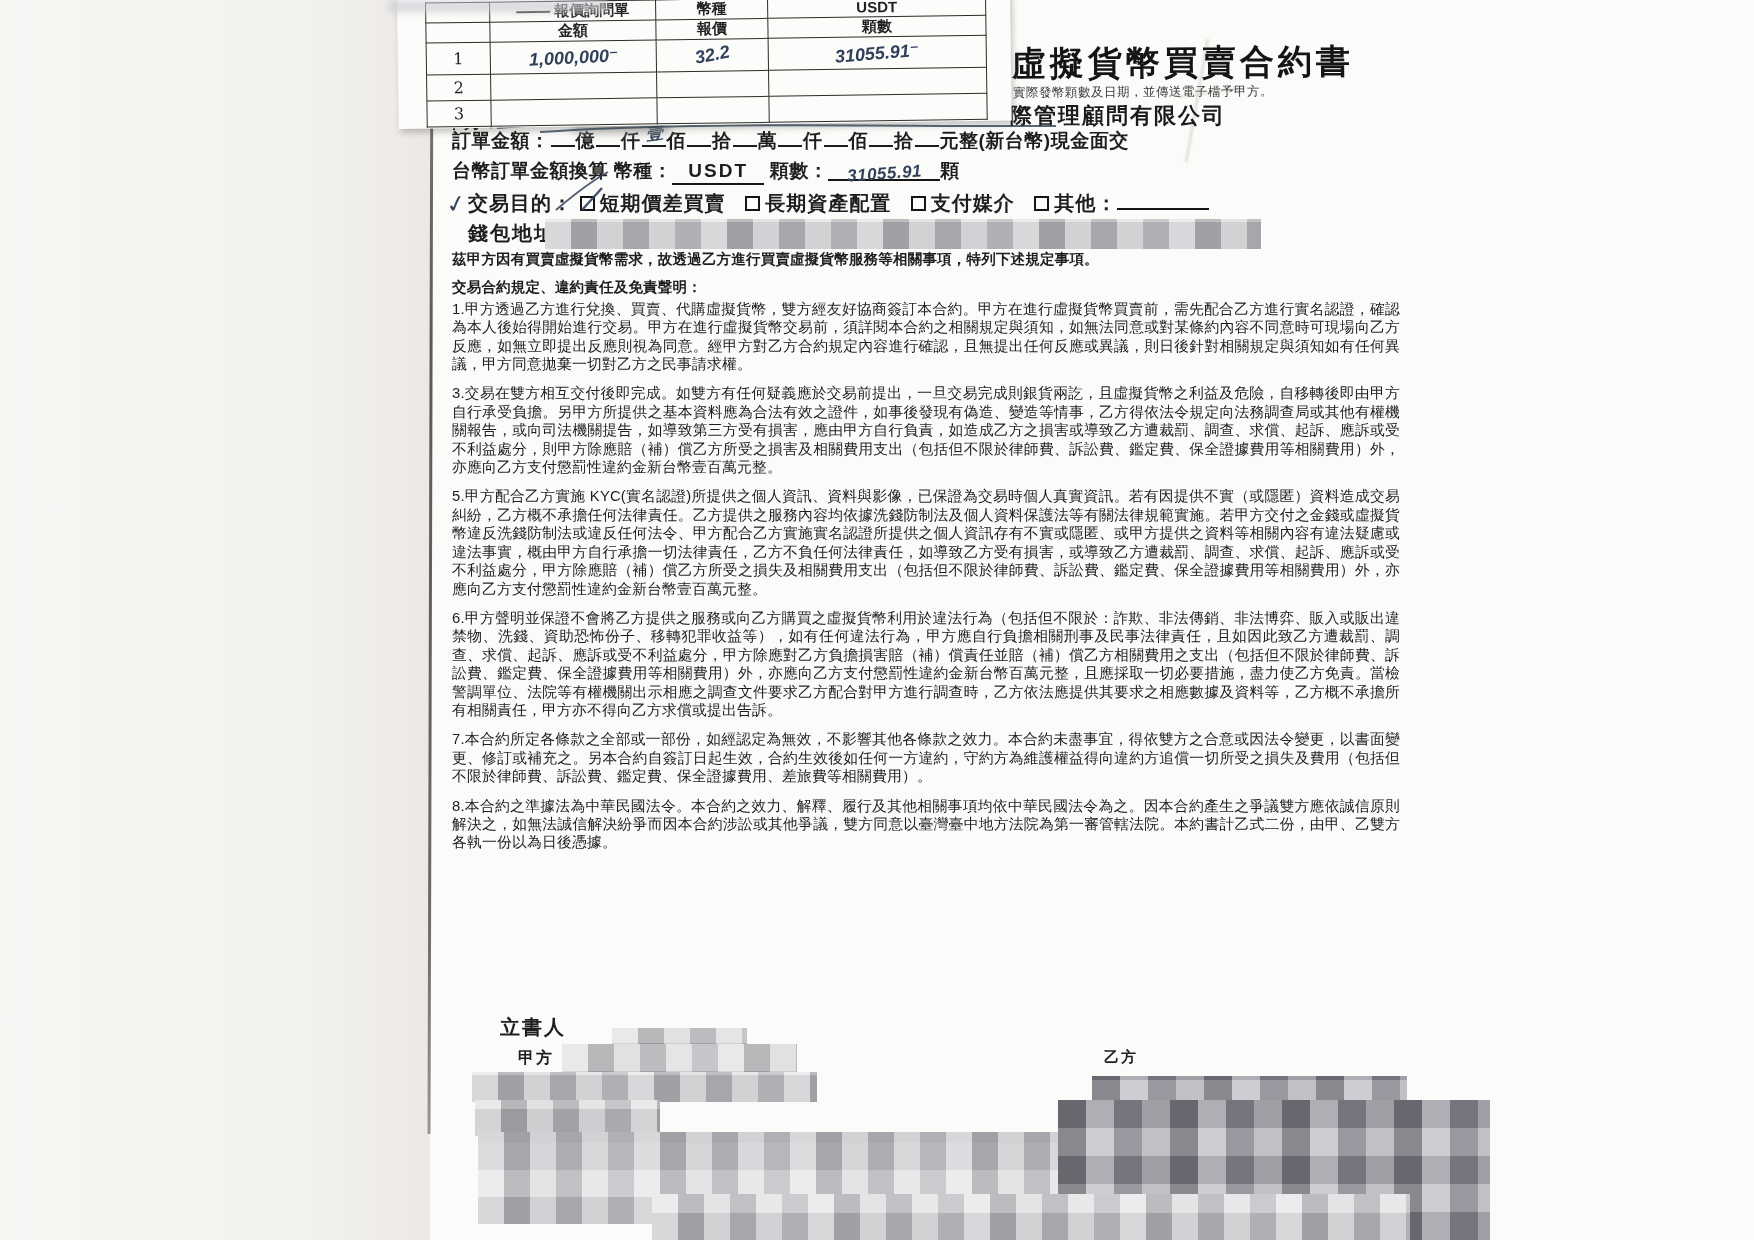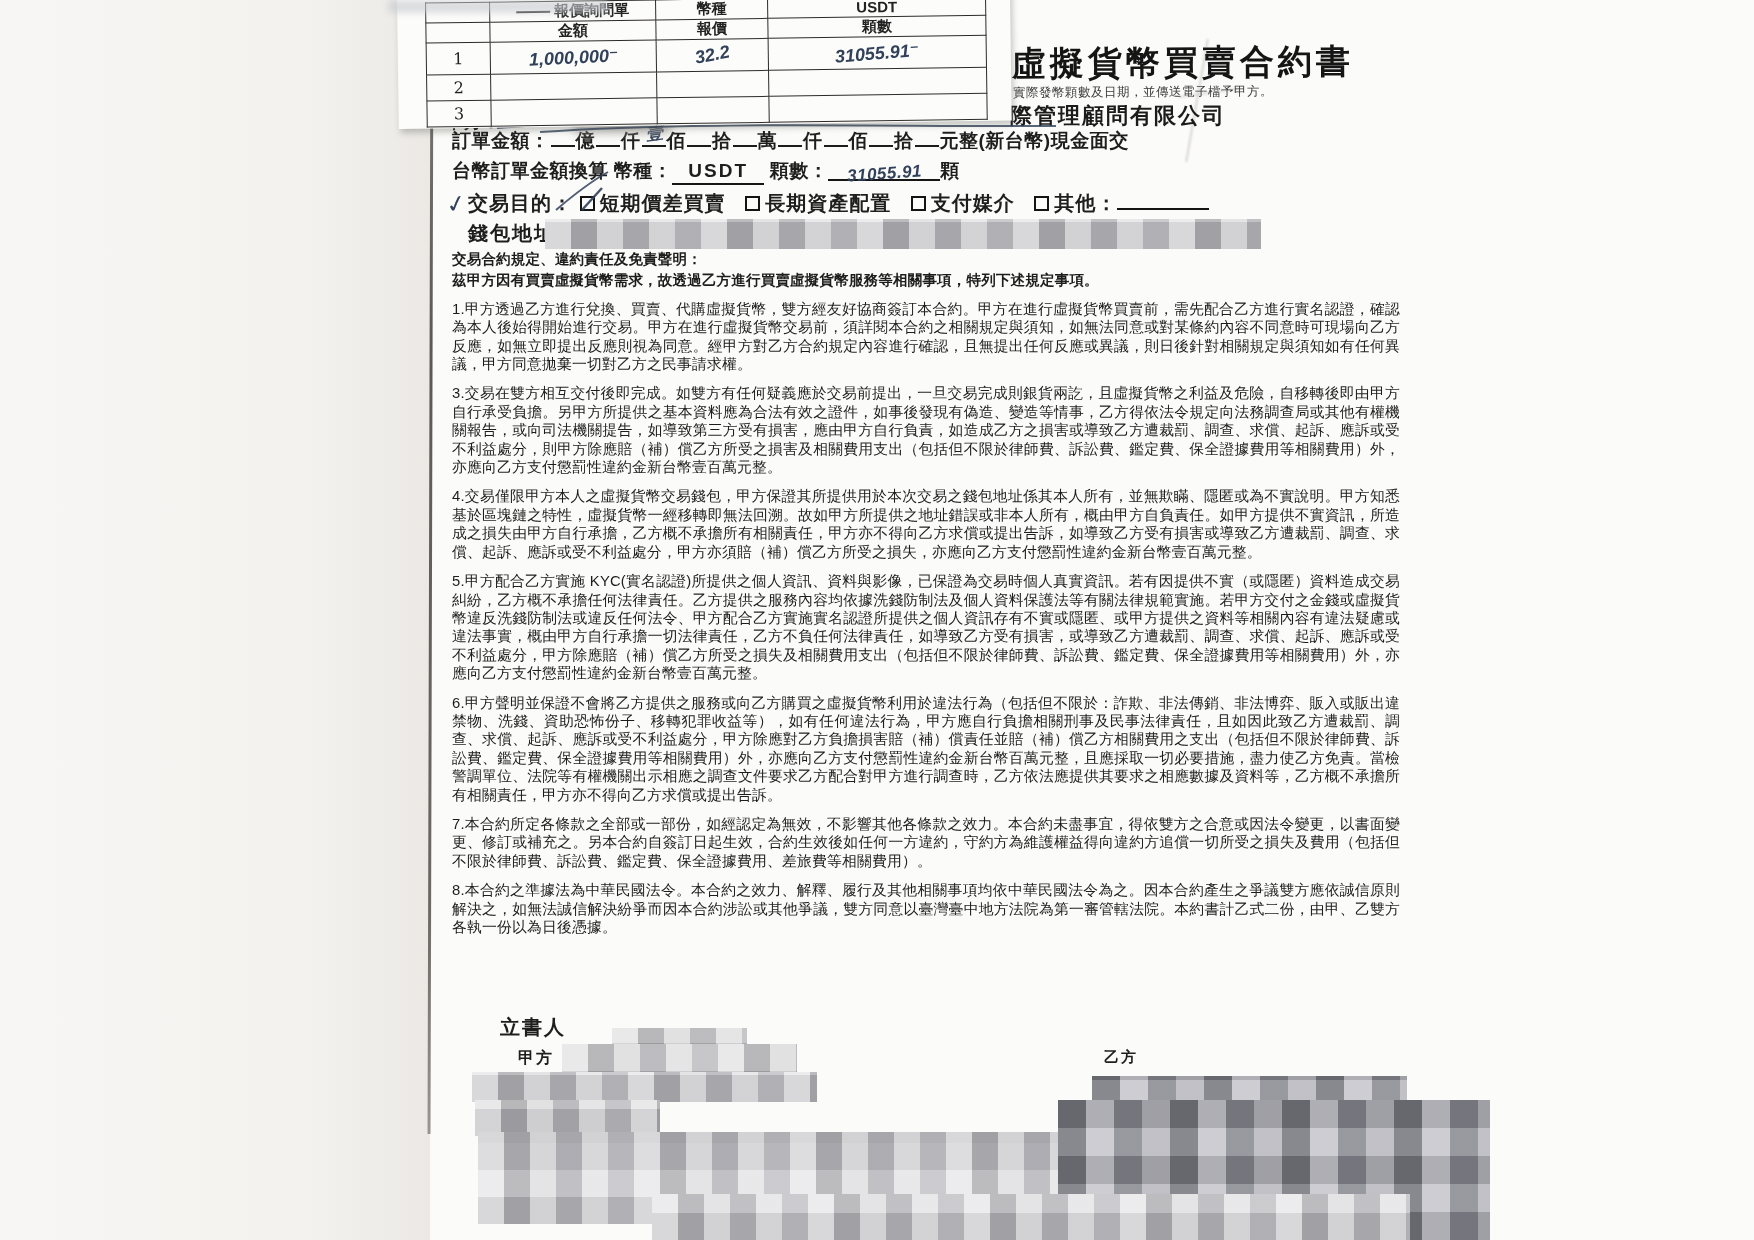--- a/index.html
+++ b/index.html
@@ -176,25 +176,24 @@
         <span class="cb"></span><span>其他：</span><span class="bl-other"></span>
       </span>
     </div>
 
     <div class="fline wallet-line">
       <span>錢包地址：</span>
     </div>
     <div class="mosaic light m-wallet"></div>
 
     <div class="clauses">
+      <p class="b pre">茲甲方因有買賣虛擬貨幣需求，故透過乙方進行買賣虛擬貨幣服務等相關事項，特列下述規定事項。</p>
       <p class="b">交易合約規定、違約責任及免責聲明：</p>
-      <p class="b pre">茲甲方因有買賣虛擬貨幣需求，故透過乙方進行買賣虛擬貨幣服務等相關事項，特列下述規定事項。</p>
       <p>1.甲方透過乙方進行兌換、買賣、代購虛擬貨幣，雙方經友好協商簽訂本合約。甲方在進行虛擬貨幣買賣前，需先配合乙方進行實名認證，確認為本人後始得開始進行交易。甲方在進行虛擬貨幣交易前，須詳閱本合約之相關規定與須知，如無法同意或對某條約內容不同意時可現場向乙方反應，如無立即提出反應則視為同意。經甲方對乙方合約規定內容進行確認，且無提出任何反應或異議，則日後針對相關規定與須知如有任何異議，甲方同意拋棄一切對乙方之民事請求權。</p>
       <p>3.交易在雙方相互交付後即完成。如雙方有任何疑義應於交易前提出，一旦交易完成則銀貨兩訖，且虛擬貨幣之利益及危險，自移轉後即由甲方自行承受負擔。另甲方所提供之基本資料應為合法有效之證件，如事後發現有偽造、變造等情事，乙方得依法令規定向法務調查局或其他有權機關報告，或向司法機關提告，如導致第三方受有損害，應由甲方自行負責，如造成乙方之損害或導致乙方遭裁罰、調查、求償、起訴、應訴或受不利益處分，則甲方除應賠（補）償乙方所受之損害及相關費用支出（包括但不限於律師費、訴訟費、鑑定費、保全證據費用等相關費用）外，亦應向乙方支付懲罰性違約金新台幣壹百萬元整。</p>
-      <p>4.交易僅限甲方本人之虛擬貨幣交易錢包，甲方保證其所提供用於本次交易之錢包地址係其本人所有，並無欺瞞、隱匿或為不實說明。甲方知悉基於區塊鏈之特性，虛擬貨幣一經移轉即無法回溯。故如甲方所提供之地址錯誤或非本人所有，概由甲方自負責任。如甲方提供不實資訊，所造成之損失由甲方自行承擔，乙方概不承擔所有相關責任，甲方亦不得向乙方求償或提出告訴，如導致乙方受有損害或導致乙方遭裁罰、調查、求償、起訴、應訴或受不利益處分，甲方亦須賠（補）償乙方所受之損失，亦應向乙方支付懲罰性違約金新台幣壹百萬元整。</p>
       <p>5.甲方配合乙方實施 KYC(實名認證)所提供之個人資訊、資料與影像，已保證為交易時個人真實資訊。若有因提供不實（或隱匿）資料造成交易糾紛，乙方概不承擔任何法律責任。乙方提供之服務內容均依據洗錢防制法及個人資料保護法等有關法律規範實施。若甲方交付之金錢或虛擬貨幣違反洗錢防制法或違反任何法令、甲方配合乙方實施實名認證所提供之個人資訊存有不實或隱匿、或甲方提供之資料等相關內容有違法疑慮或違法事實，概由甲方自行承擔一切法律責任，乙方不負任何法律責任，如導致乙方受有損害，或導致乙方遭裁罰、調查、求償、起訴、應訴或受不利益處分，甲方除應賠（補）償乙方所受之損失及相關費用支出（包括但不限於律師費、訴訟費、鑑定費、保全證據費用等相關費用）外，亦應向乙方支付懲罰性違約金新台幣壹百萬元整。</p>
       <p>6.甲方聲明並保證不會將乙方提供之服務或向乙方購買之虛擬貨幣利用於違法行為（包括但不限於：詐欺、非法傳銷、非法博弈、販入或販出違禁物、洗錢、資助恐怖份子、移轉犯罪收益等），如有任何違法行為，甲方應自行負擔相關刑事及民事法律責任，且如因此致乙方遭裁罰、調查、求償、起訴、應訴或受不利益處分，甲方除應對乙方負擔損害賠（補）償責任並賠（補）償乙方相關費用之支出（包括但不限於律師費、訴訟費、鑑定費、保全證據費用等相關費用）外，亦應向乙方支付懲罰性違約金新台幣百萬元整，且應採取一切必要措施，盡力使乙方免責。當檢警調單位、法院等有權機關出示相應之調查文件要求乙方配合對甲方進行調查時，乙方依法應提供其要求之相應數據及資料等，乙方概不承擔所有相關責任，甲方亦不得向乙方求償或提出告訴。</p>
       <p>7.本合約所定各條款之全部或一部份，如經認定為無效，不影響其他各條款之效力。本合約未盡事宜，得依雙方之合意或因法令變更，以書面變更、修訂或補充之。另本合約自簽訂日起生效，合約生效後如任何一方違約，守約方為維護權益得向違約方追償一切所受之損失及費用（包括但不限於律師費、訴訟費、鑑定費、保全證據費用、差旅費等相關費用）。</p>
       <p>8.本合約之準據法為中華民國法令。本合約之效力、解釋、履行及其他相關事項均依中華民國法令為之。因本合約產生之爭議雙方應依誠信原則解決之，如無法誠信解決紛爭而因本合約涉訟或其他爭議，雙方同意以臺灣臺中地方法院為第一審管轄法院。本約書計乙式二份，由甲、乙雙方各執一份以為日後憑據。</p>
     </div>
 
     <div class="sig-heading">立書人</div>
     <div class="sig-a">甲方</div>
     <div class="sig-b">乙方</div>
 

